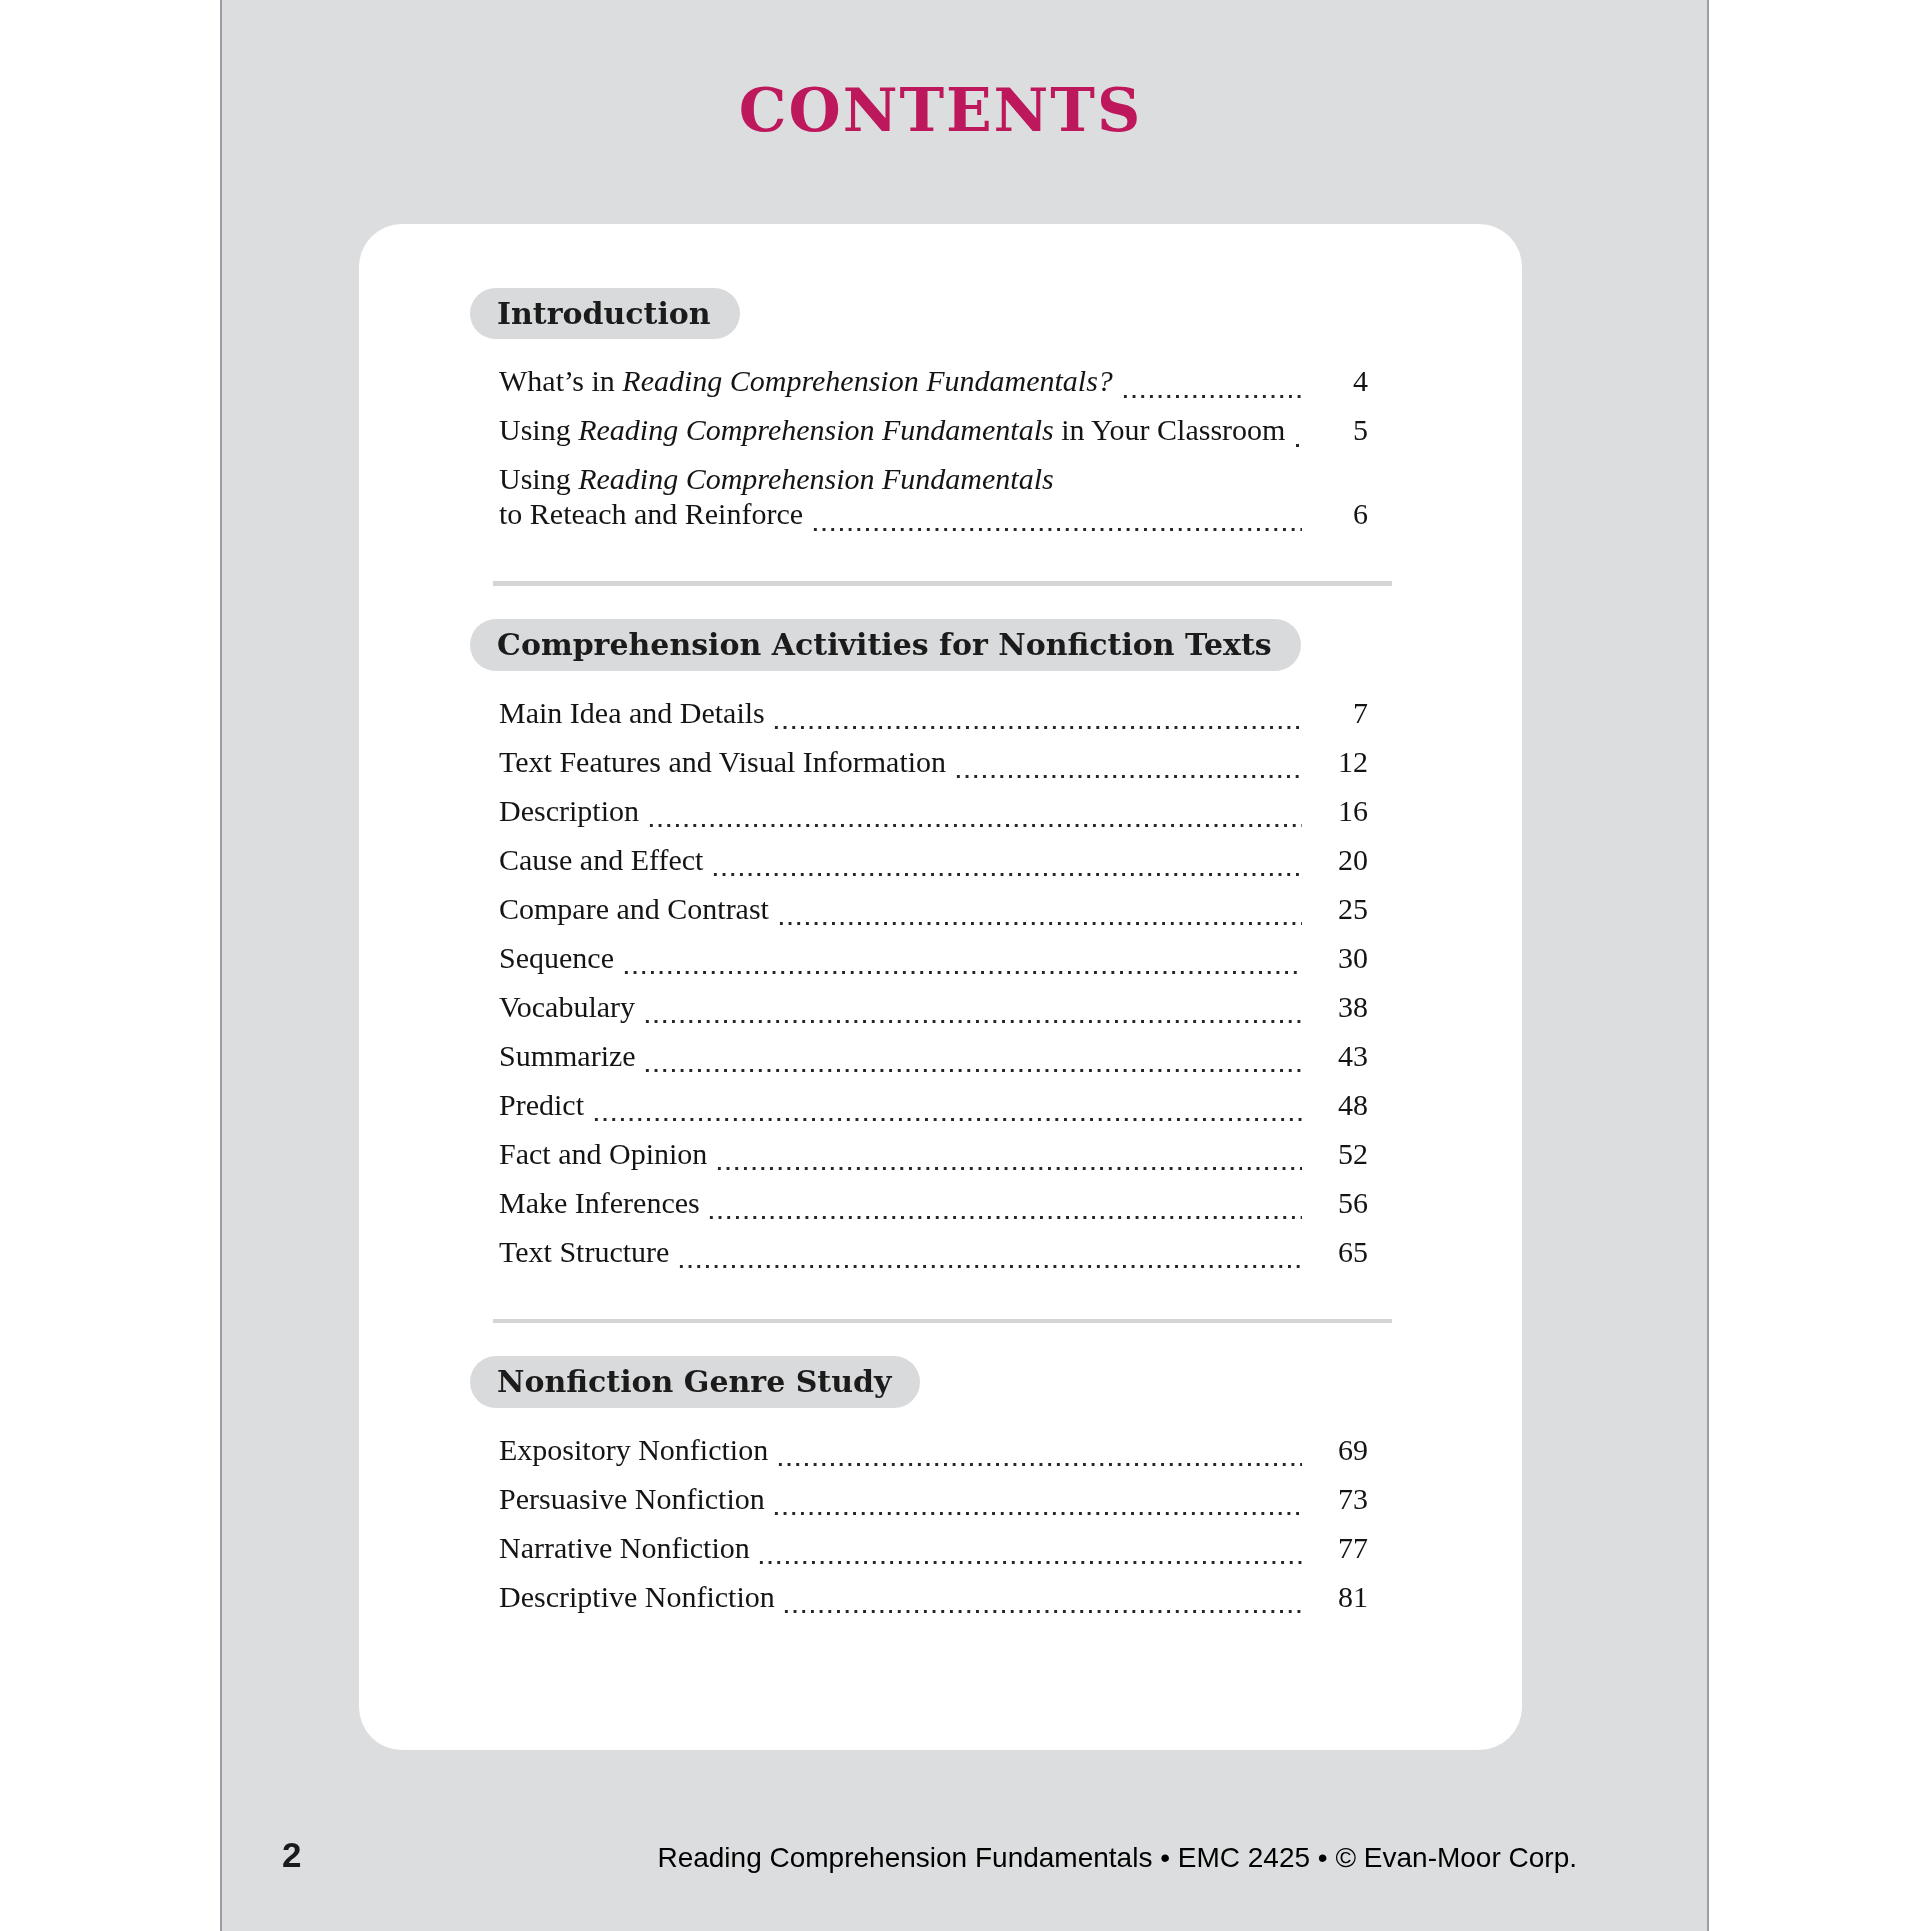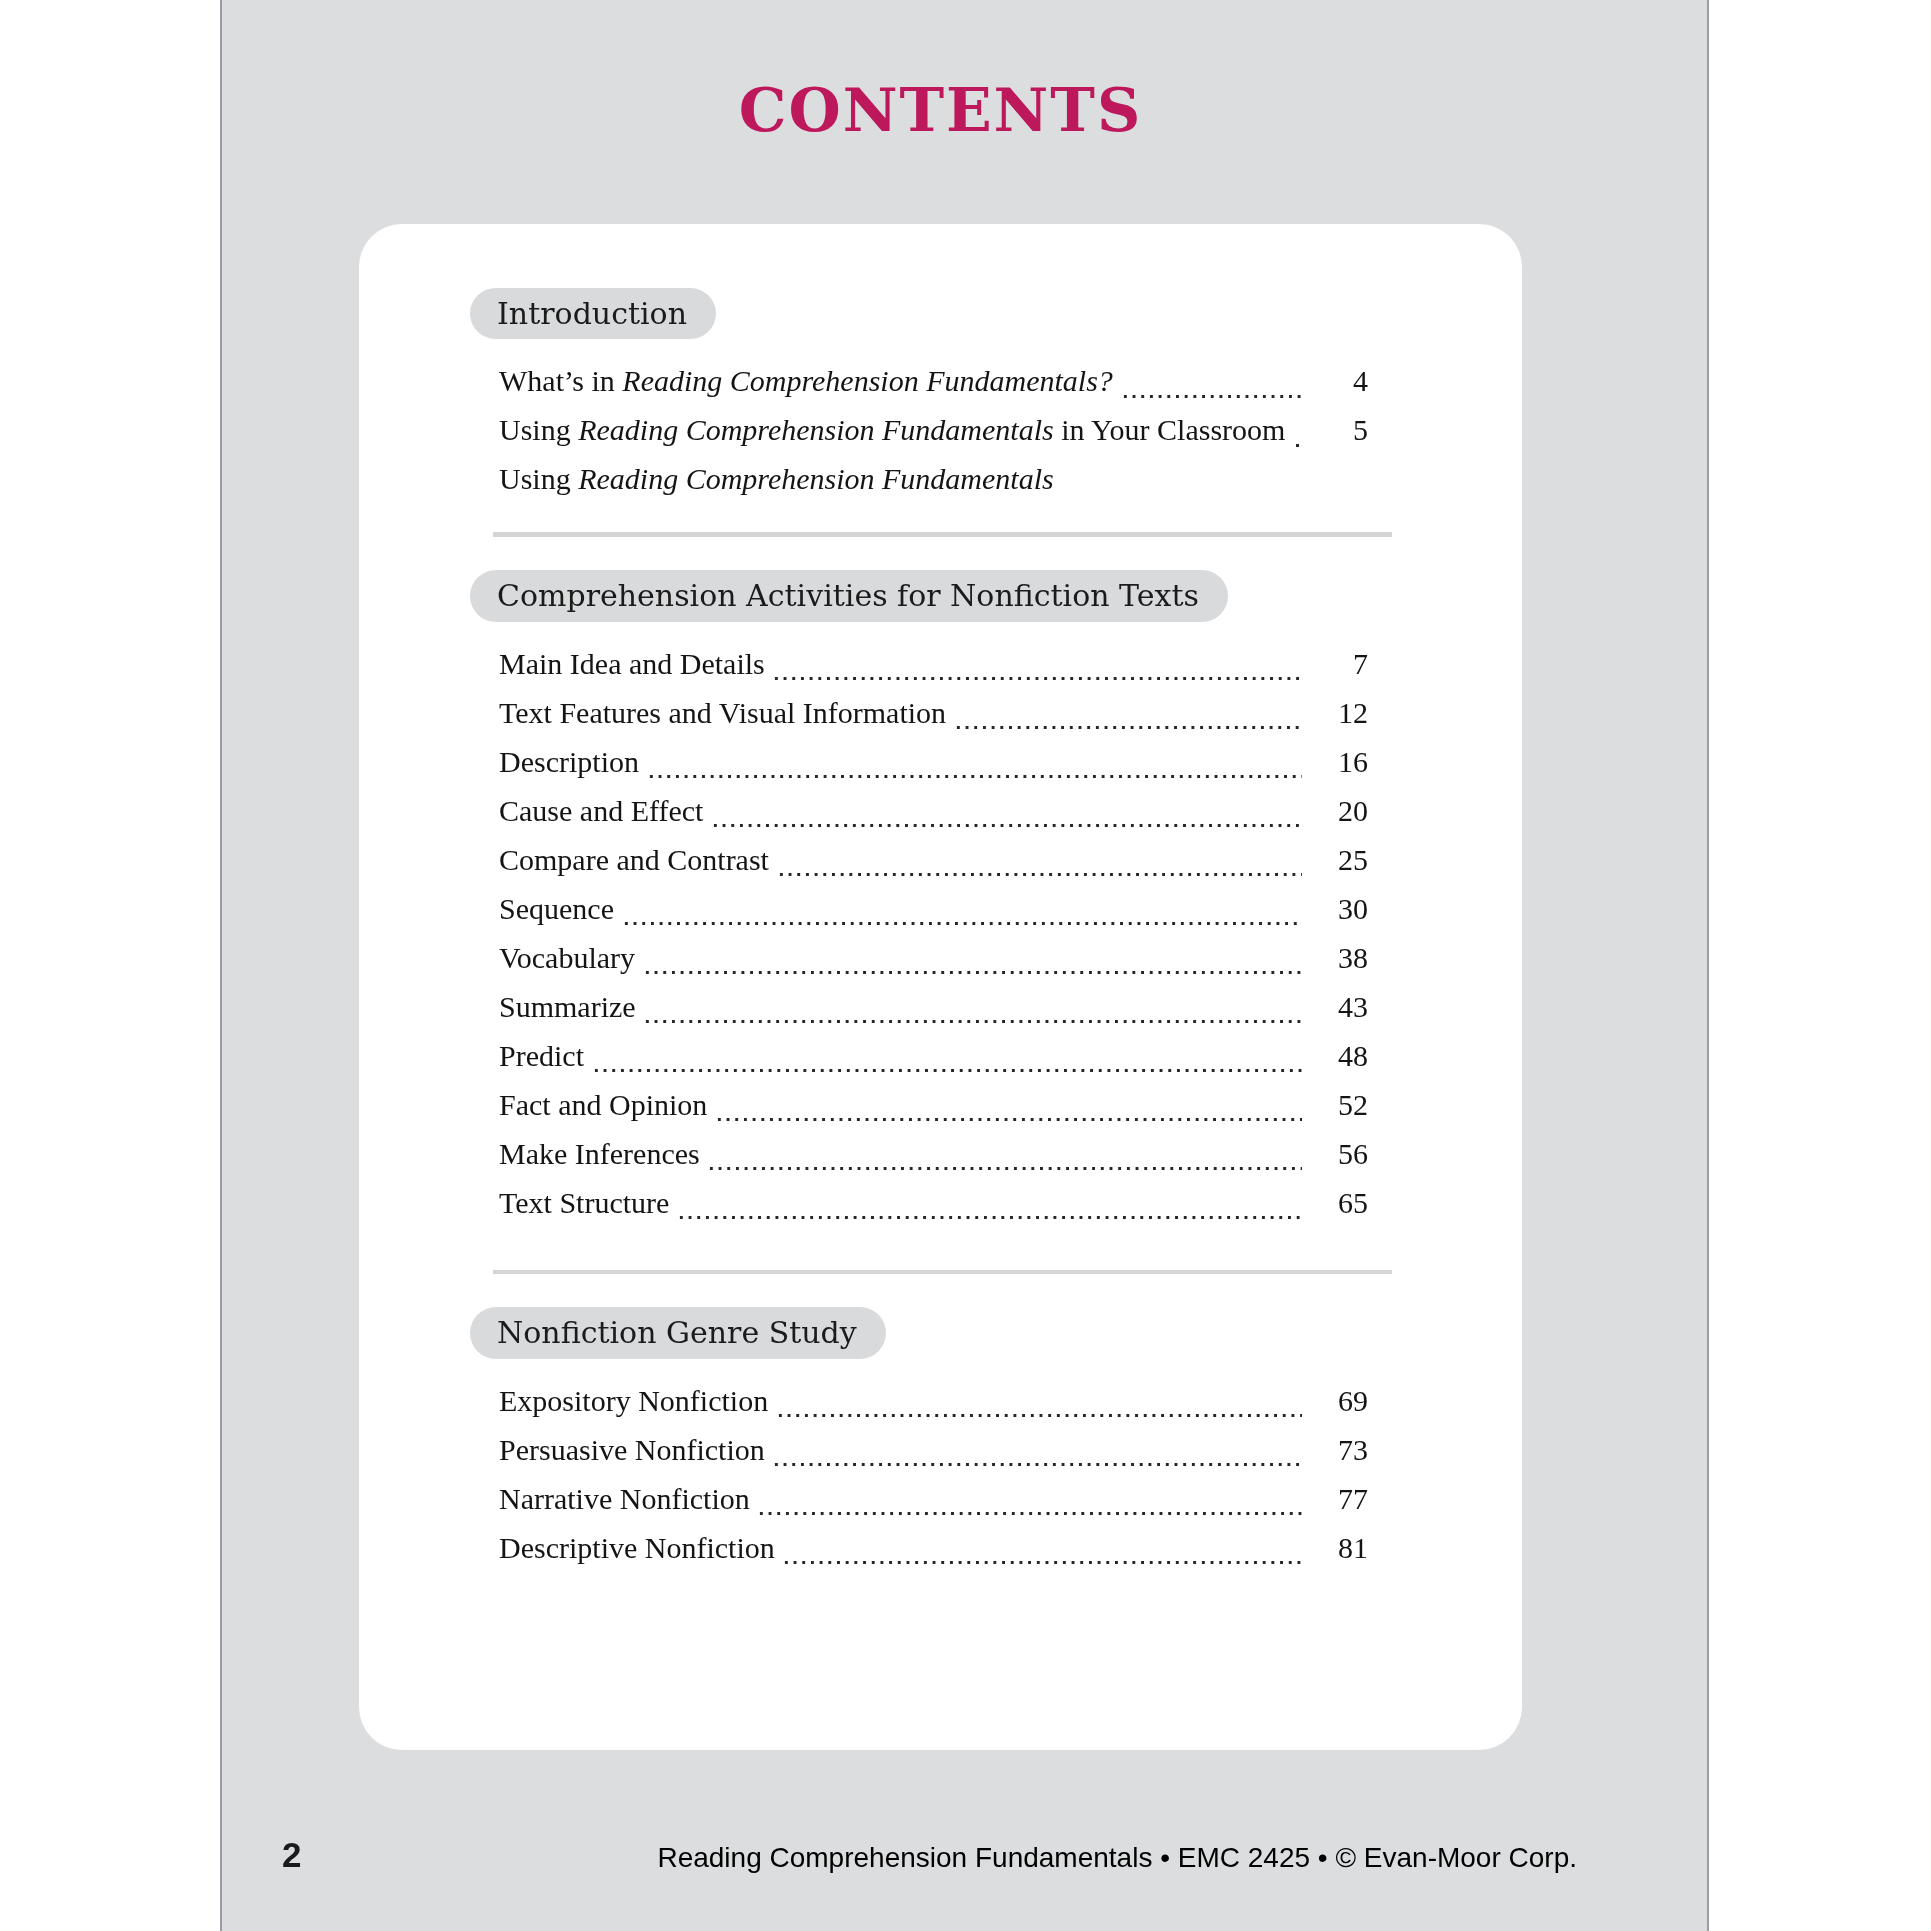--- a/index.html
+++ b/index.html
@@ -31,21 +31,21 @@
     box-sizing:border-box;
     padding:64px 154px 0 140px;
   }
   .pill{
     display:inline-block;
     background:#d9dadc;
     border-radius:39px;
     padding:8.7px 29px 9.7px 27px;
     margin:0 0 21px -29px;
     font-family:"DejaVu Serif", serif;
-    font-weight:normal;
+    font-weight:bold;
     font-size:30px;
     line-height:33px;
     color:#1b1b1b;
     white-space:nowrap;
   }
   .toc-row{
     display:flex;
     align-items:baseline;
     height:49px;
     font-size:30px;
@@ -100,20 +100,25 @@
           <span class="pg">4</span>
         </div>
         <div class="toc-row">
           <span class="entry-text"><span>Using </span><span class="it">Reading Comprehension Fundamentals</span><span> in Your Classroom</span></span>
           <span class="leader"></span>
           <span class="pg">5</span>
         </div>
         <div class="toc-row nolead">
           <span class="entry-text"><span>Using </span><span class="it">Reading Comprehension Fundamentals</span></span>
         </div>
+        <div class="toc-row">
+          <span class="entry-text"><span>to Reteach and Reinforce</span></span>
+          <span class="leader"></span>
+          <span class="pg">6</span>
+        </div>
         <div class="divider"></div>
         <div><div class="pill">Comprehension Activities for Nonfiction Texts</div></div>
         <div class="toc-row">
           <span class="entry-text"><span>Main Idea and Details</span></span>
           <span class="leader"></span>
           <span class="pg">7</span>
         </div>
         <div class="toc-row">
           <span class="entry-text"><span>Text Features and Visual Information</span></span>
           <span class="leader"></span>

